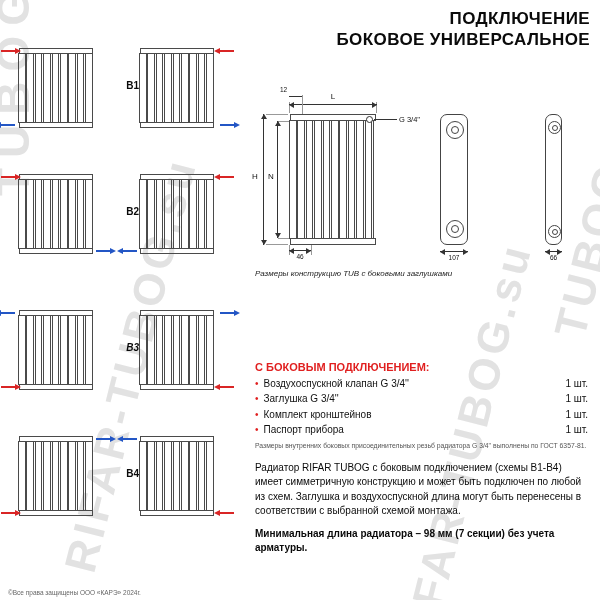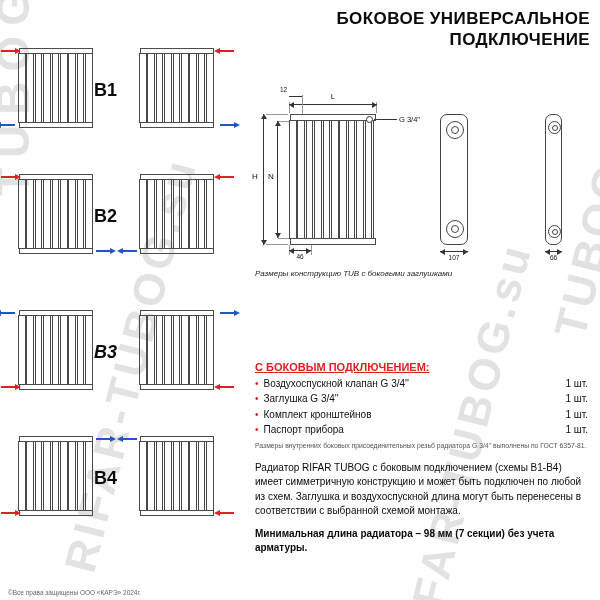--- a/index.html
+++ b/index.html
@@ -13,22 +13,22 @@
   
   .title{position:absolute;right:10px;top:8px;text-align:right;font-weight:bold;
          font-size:17px;line-height:1.25;letter-spacing:.4px;color:#0a0a0a;}
   
   .srow{position:absolute;left:14px;width:220px;height:88px;}
   .rad{position:absolute;top:4px;width:76px;height:80px;}
   .rad-top,.rad-bot{position:absolute;left:1px;right:1px;height:6px;border:1px solid #4a4a4a;box-sizing:border-box;}
   .rad-top{top:0;} .rad-bot{bottom:0;}
   .rad-tubes{position:absolute;top:5px;bottom:5px;left:0;right:0;
     background:repeating-linear-gradient(90deg,#4a4a4a 0 1px,rgba(255,255,255,0) 1px 6.6px,#4a4a4a 6.6px 7.6px,rgba(255,255,255,0) 7.6px 8.4px);}
-  .slabel{position:absolute;left:80px;width:45px;top:36px;text-align:left;
-          font-weight:bold;font-size:18px;color:#0a0a0a;}
+  .slabel{position:absolute;left:80px;width:45px;top:36px;text-align:right;
+          font-weight:bold;font-size:10px;color:#0a0a0a;}
   .arr{position:absolute;width:14px;height:2px;background:currentColor;}
   .arr::after{content:"";position:absolute;top:-2.5px;width:0;height:0;
               border-top:3.5px solid transparent;border-bottom:3.5px solid transparent;}
   .arr.right::after{left:100%;border-left:6px solid currentColor;}
   .arr.left::after{right:100%;border-right:6px solid currentColor;}
   .supply{color:#d92525;} .return{color:#2356c5;}
   
   .dimh{position:absolute;border-top:1px solid #333;height:0;}
   .dimh.arrows::before{content:"";position:absolute;left:0;top:-3px;width:0;height:0;
     border-top:3px solid transparent;border-bottom:3px solid transparent;border-right:5px solid #333;}
@@ -43,21 +43,21 @@
   .exth{position:absolute;border-top:1px solid #999;height:0;}
   .dlabel{position:absolute;font-size:7px;color:#111;}
   .plug{position:absolute;width:5px;height:5px;border:1px solid #333;border-radius:50%;background:#fff;}
   .sideview{position:absolute;border:1px solid #444;border-radius:7px;box-sizing:border-box;}
   .boss{position:absolute;border:1px solid #444;border-radius:50%;}
   .boss-inner{position:absolute;border:1px solid #444;border-radius:50%;}
   .caption{position:absolute;left:255px;top:269px;font-size:8px;font-style:italic;color:#222;}
   
   .textcol{position:absolute;left:255px;top:358px;width:333px;}
   .eq-h1{font-size:11px;font-weight:bold;}
-  .eq-h2{font-size:11px;font-weight:bold;color:#e01f1f;margin-top:3px;text-decoration:underline;}
+  .eq-h2{font-size:11px;font-weight:bold;color:#e01f1f;margin-top:3px;}
   .eq-row{display:flex;align-items:baseline;font-size:10px;margin-top:4.5px;}
   .eq-row:first-of-type{margin-top:7px;}
   .bullet{color:#e01f1f;margin-right:5px;font-size:10px;}
   .eq-name{flex:1;}
   .eq-qty{margin-left:23px;}
   .eq-note{font-size:6.8px;color:#555;margin-top:7px;line-height:1.3;}
   .para{font-size:10px;line-height:1.45;margin-top:10px;color:#0a0a0a;}
   .para-bold{font-size:10px;line-height:1.4;margin-top:8px;font-weight:bold;color:#0a0a0a;}
   .footer{position:absolute;left:8px;bottom:4px;font-size:6.5px;color:#666;}
 </style>
@@ -67,22 +67,22 @@
 <div id="page">
 
   <div class="wm wm-v">TUBOG</div>
   <div class="wm wm-d" style="left:55px;top:565px;">RIFAR-TUBOG.su</div>
   <div class="wm wm-d" style="left:390px;top:650px;">RIFAR-TUBOG.su</div>
   <div class="wm wm-d" style="left:545px;top:330px;">TUBOG</div>
 
   <div class="layer">
 
     <div class="title">
+      <div>ПОДКЛЮЧЕНИЕ</div>
       <div>БОКОВОЕ УНИВЕРСАЛЬНОЕ</div>
-      <div>ПОДКЛЮЧЕНИЕ</div>
     </div>
 
     <div class="srow" style="top:44px;">
       <div class="rad" style="left:4px;">
         <div class="rad-top"></div>
         <div class="rad-tubes"></div>
         <div class="rad-bot"></div>
       </div>
       <div class="rad" style="left:125px;">
         <div class="rad-top"></div>

